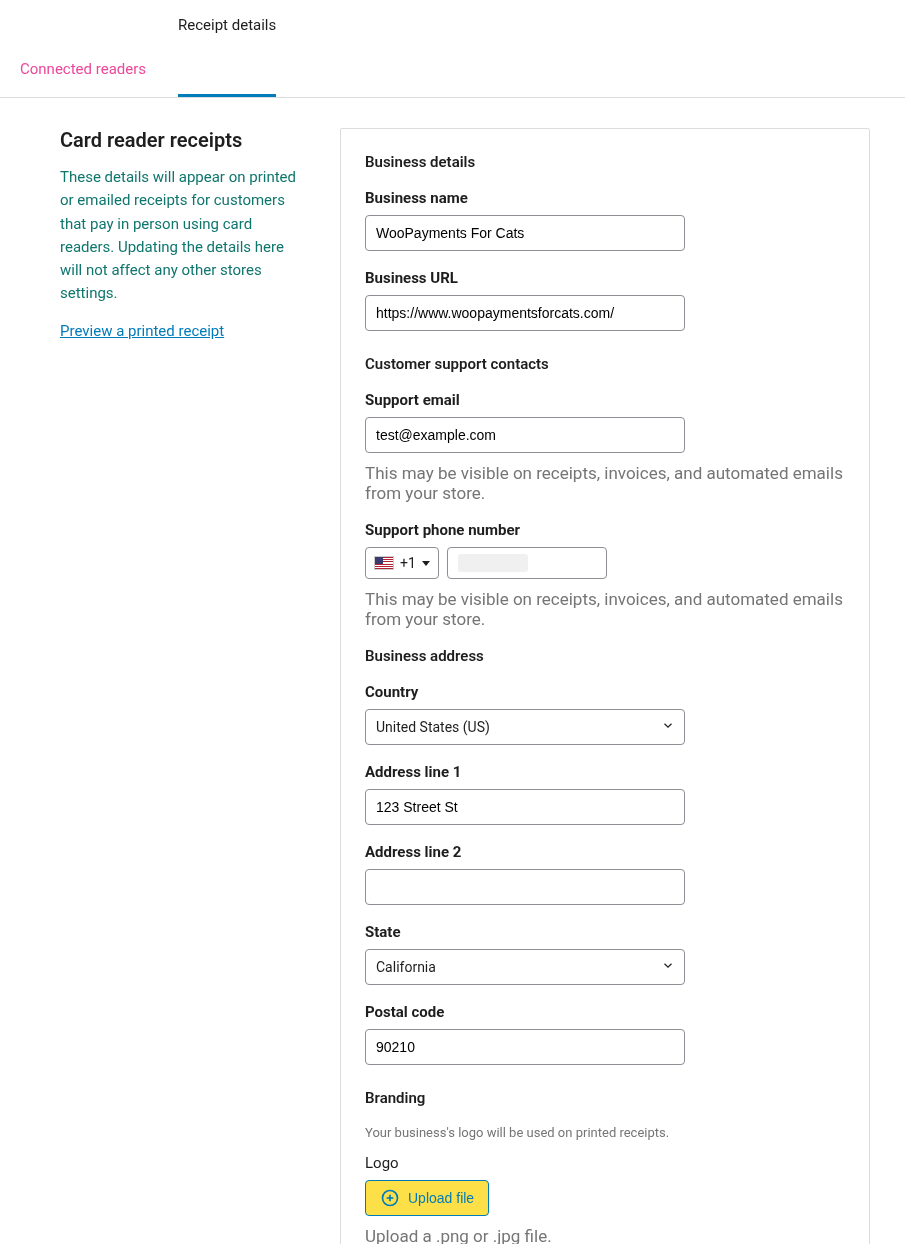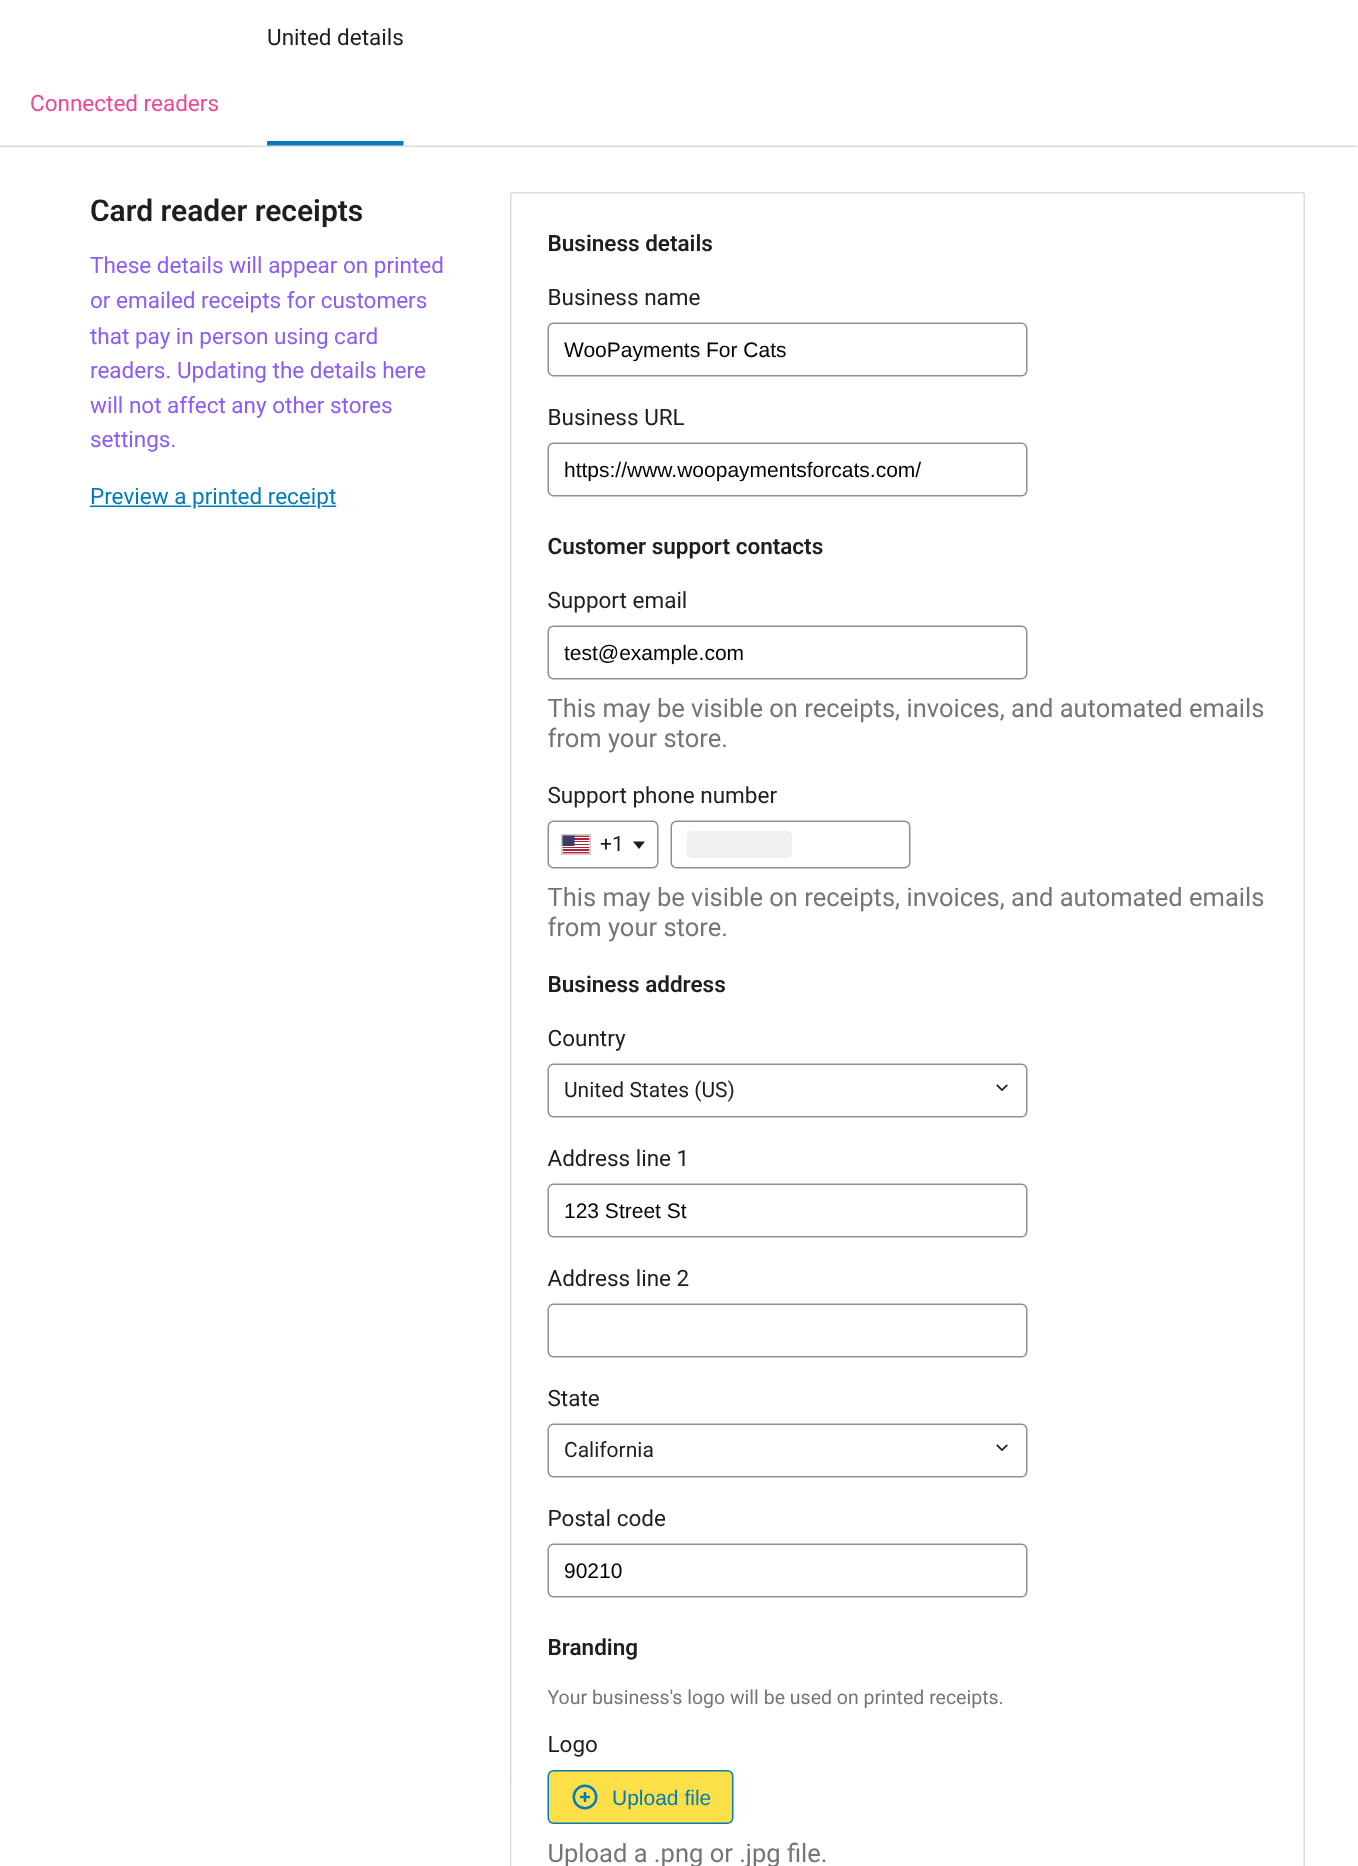--- a/index.html
+++ b/index.html
@@ -42,21 +42,21 @@
       padding-left: 40px;
     }
     .sidebar h2 {
       font-size: 20px;
       font-weight: 600;
       margin-bottom: 14px;
     }
     .sidebar p {
       font-size: 15px;
       line-height: 1.55;
-      color: #8b5cf6;
+      color: #0f766e;
       margin-bottom: 16px;
     }
     .sidebar a {
       color: #007cba;
       text-decoration: underline;
       font-size: 15px;
     }
     .card {
       flex: 1;
       border: 1px solid #dcdcde;
@@ -70,20 +70,21 @@
       margin-bottom: 18px;
     }
     .field {
       margin-bottom: 18px;
     }
     .field-label {
       display: block;
       font-size: 15px;
       margin-bottom: 8px;
       color: #1e1e1e;
+      font-weight: bold;
     }
     .field input[type="text"], .field .select {
       width: 100%;
       max-width: 320px;
       height: 36px;
       padding: 0 10px;
       border: 1px solid #8c8f94;
       border-radius: 4px;
       font-size: 14px;
       background: #fff;
@@ -183,21 +184,21 @@
       color: #757575;
       margin-bottom: 14px;
     }
     .logo-label { font-size: 15px; margin-bottom: 8px; }
   </style>
 </head>
 <body>
 
 <div class="tabs">
   <div class="tab inactive">Connected readers</div>
-  <div class="tab active">United details</div>
+  <div class="tab active">Receipt details</div>
 </div>
 
 <div class="content">
   <div class="sidebar">
     <h2>Card reader receipts</h2>
     <p>These details will appear on printed or emailed receipts for customers that pay in person using card readers. Updating the details here will not affect any other stores settings.</p>
     <a href="#">Preview a printed receipt</a>
   </div>
 
   <div class="card">

